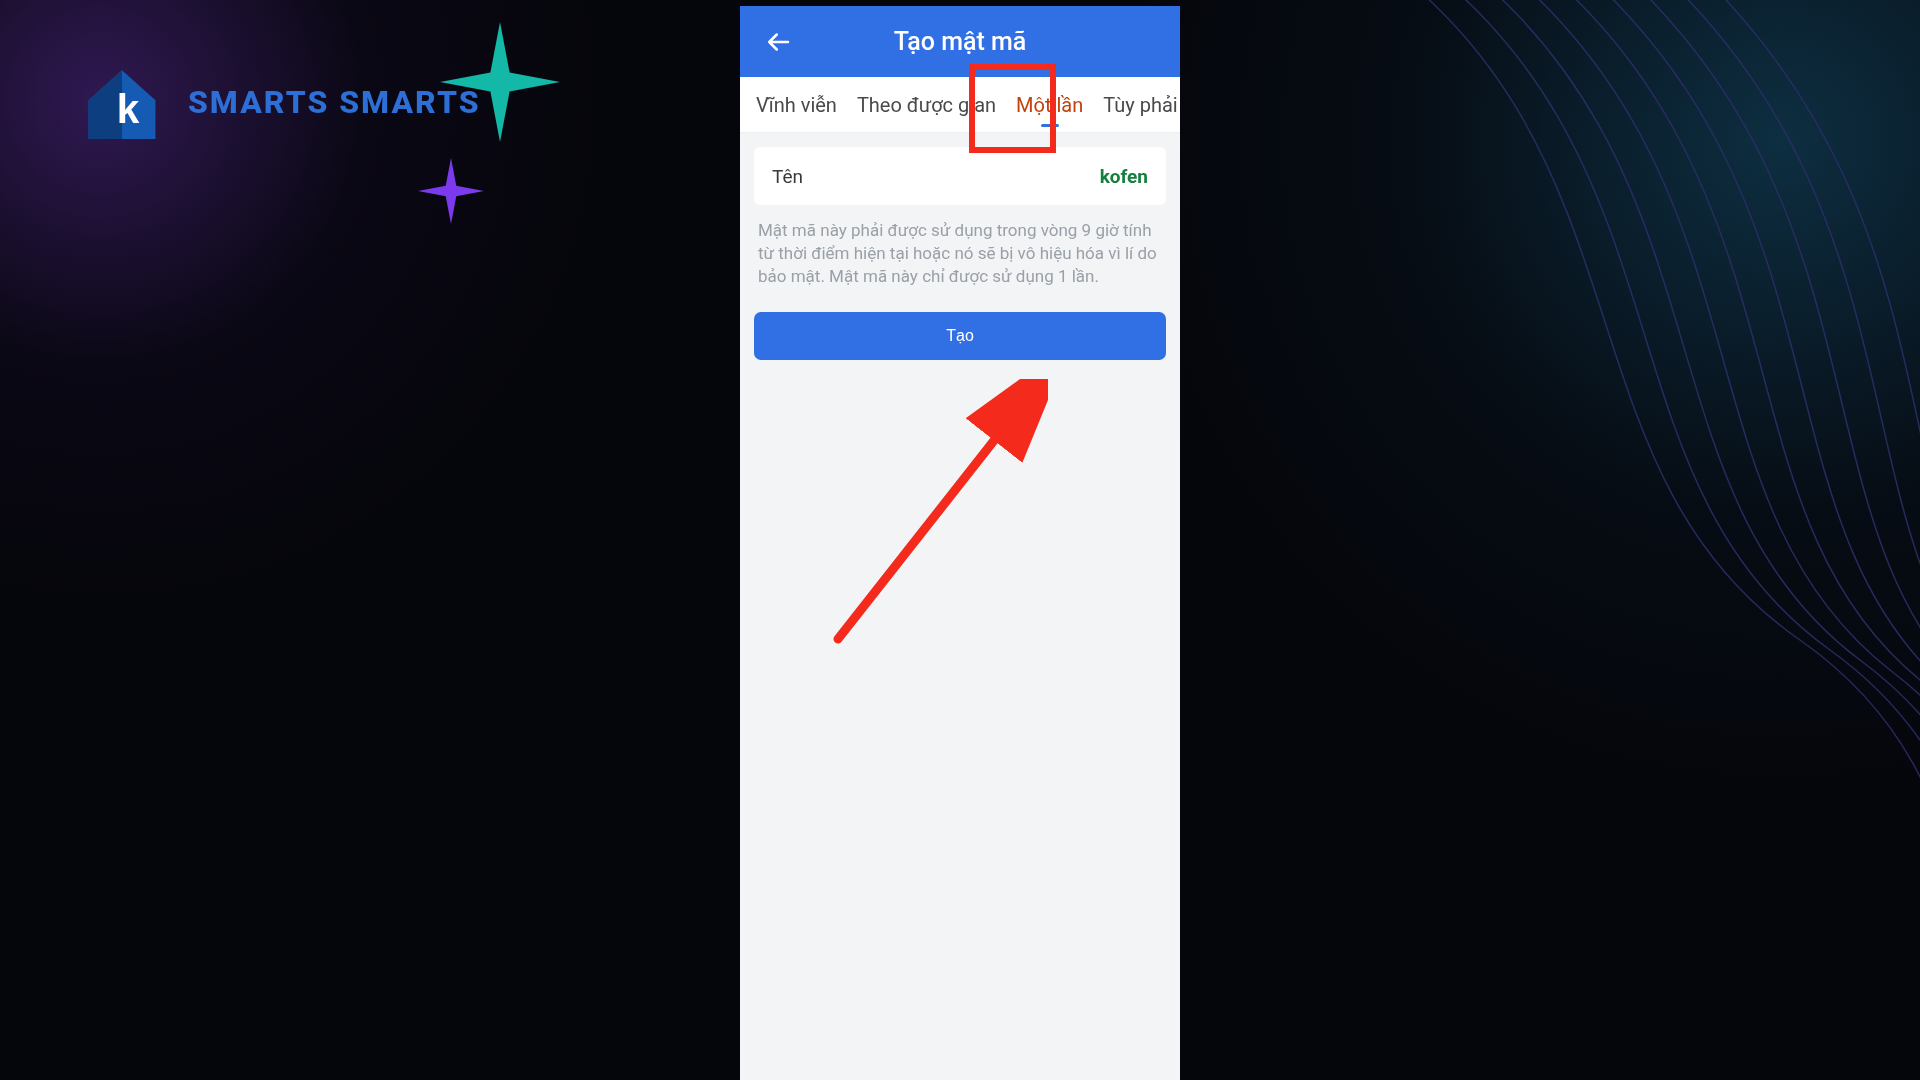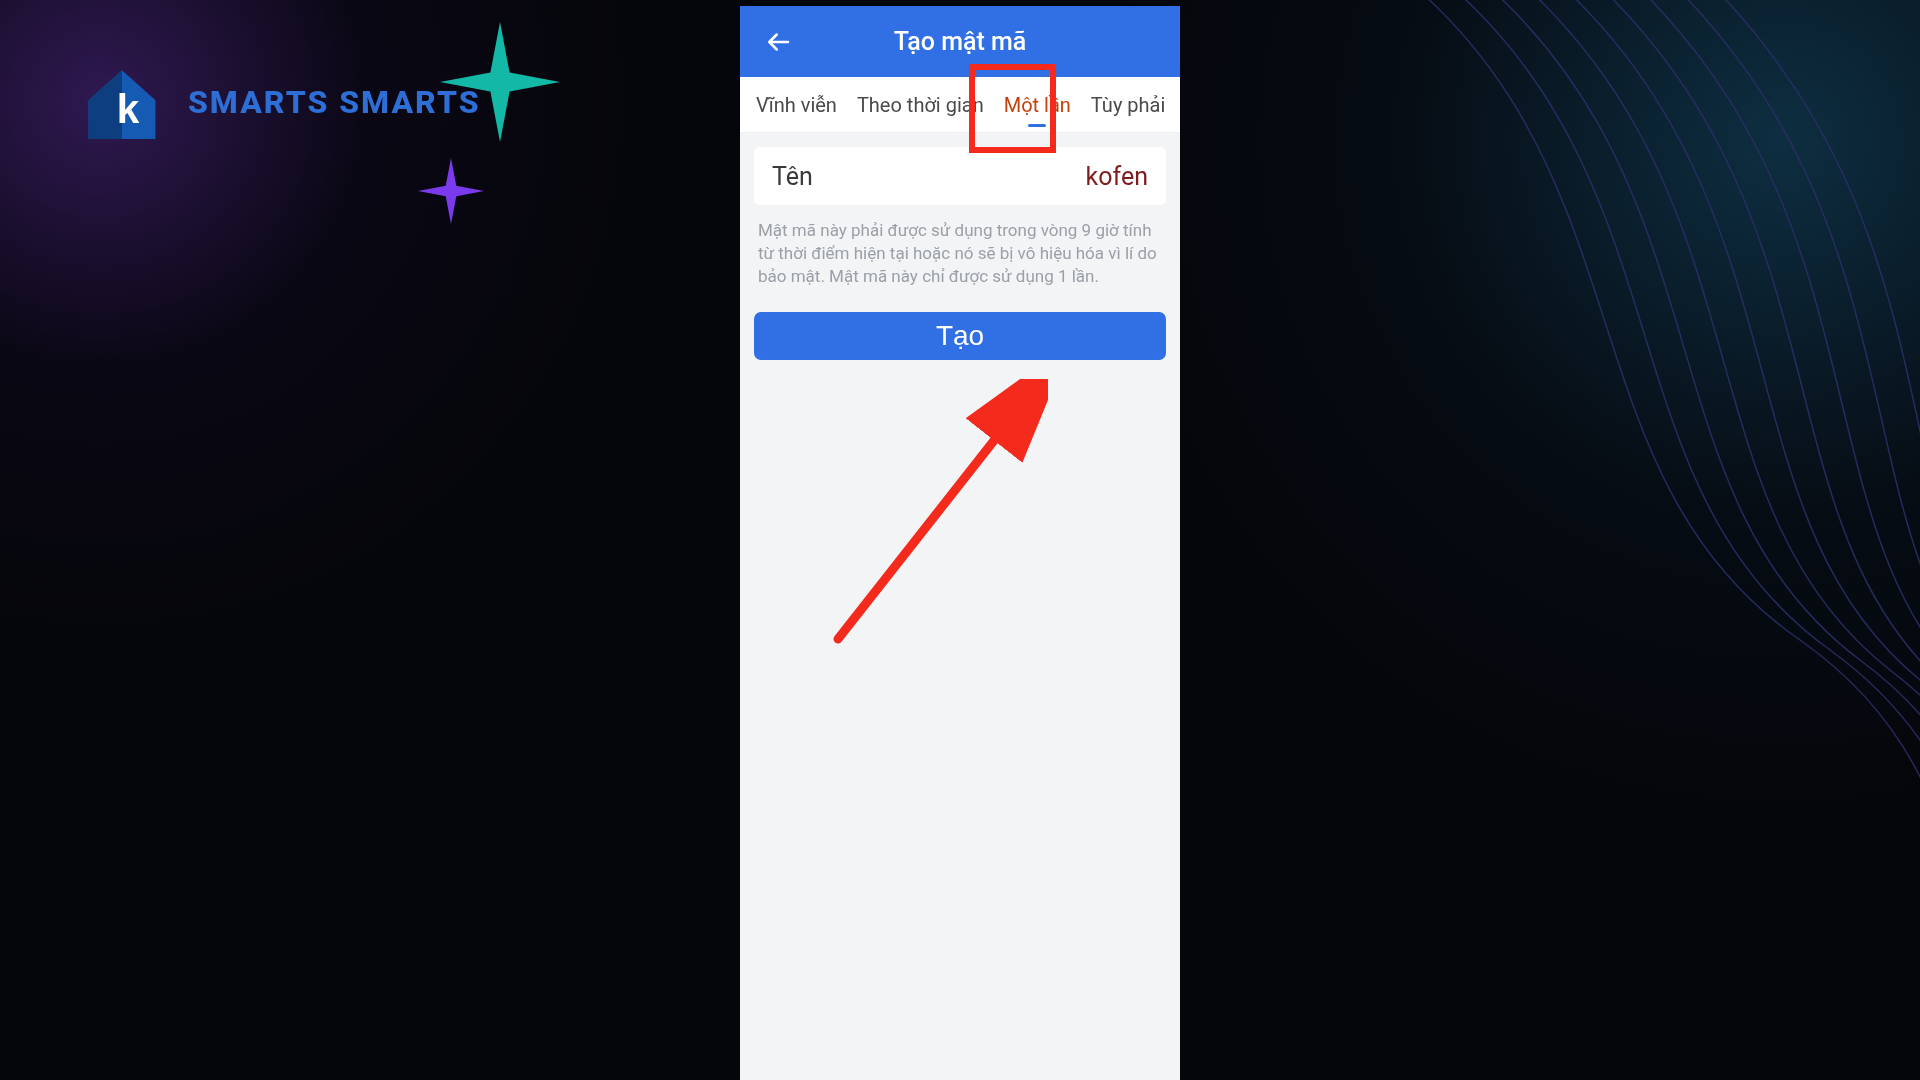--- a/index.html
+++ b/index.html
@@ -65,32 +65,32 @@
     content: ""; position: absolute; left: 50%; bottom: 6px; transform: translateX(-50%);
     width: 18px; height: 3px; background: #3170e4; border-radius: 2px;
   }
 
   
   .phone-body { background: #f3f4f6; height: calc(100% - 71px - 56px); padding: 14px; }
 
   .field-row {
     background: #ffffff; border-radius: 6px; height: 58px;
     display: flex; align-items: center; justify-content: space-between;
-    padding: 0 18px; font-size: 25px; text-align: right;
+    padding: 0 18px; font-size: 19px; text-align: right;
   }
   .field-row .label { color: #3a3a3a; }
-  .field-row .value { color: #7f1d1d; font-weight: 400; }
+  .field-row .value { color: #15803d; font-weight: 700; }
 
   .hint {
     color: #9aa0a8; font-size: 17px; line-height: 1.35; padding: 14px 4px 0 4px;
   }
 
   .create-btn {
     display: block; width: 100%; height: 48px; margin-top: 24px;
-    background: #3170e4; color: #fff; font-size: 28px; border: none;
+    background: #3170e4; color: #fff; font-size: 16px; border: none;
     border-radius: 7px; cursor: pointer;
   }
 
   
   .annotation-box {
     position: absolute; border: 6px solid #f42a1c; pointer-events: none;
     left: 229px; top: 58px; width: 87px; height: 89px;
   }
   
   .annotation-arrow {
@@ -142,21 +142,21 @@
     <div class="back-btn">
       <svg width="30" height="30" viewBox="0 0 24 24">
         <path d="M20 12 H5 M5 12 L11 6 M5 12 L11 18" stroke="#ffffff" stroke-width="2" stroke-linecap="round" stroke-linejoin="round" fill="none"></path>
       </svg>
     </div>
     <div class="title">Tạo mật mã</div>
   </div>
 
   <div class="tab-strip">
     <div class="tab">Vĩnh viễn</div>
-    <div class="tab">Theo thời gian</div>
+    <div class="tab">Theo được gian</div>
     <div class="tab active">Một lần</div>
     <div class="tab">Tùy phải</div>
 
   </div>
 
   <div class="phone-body">
 
     <div class="field-row">
       <span class="label">Tên</span>
       <span class="value">kofen</span>

